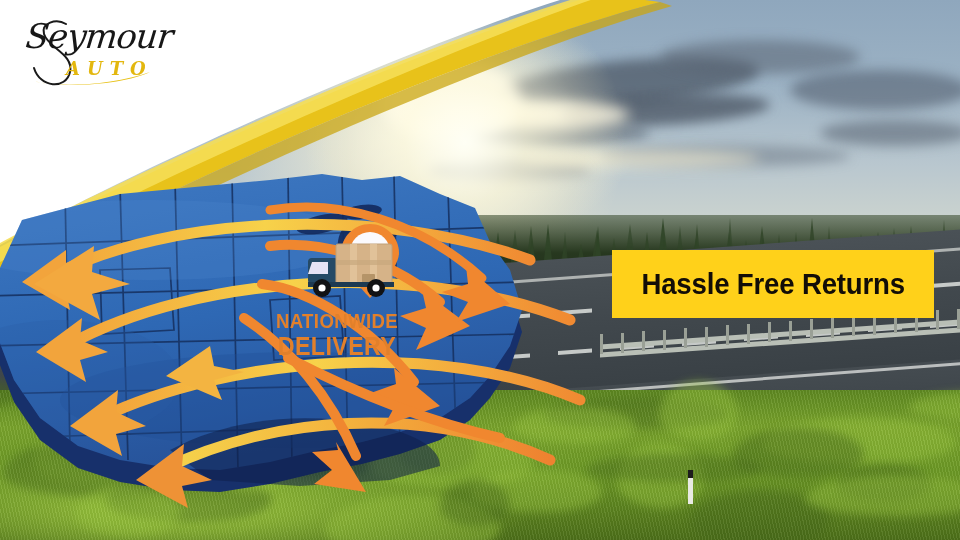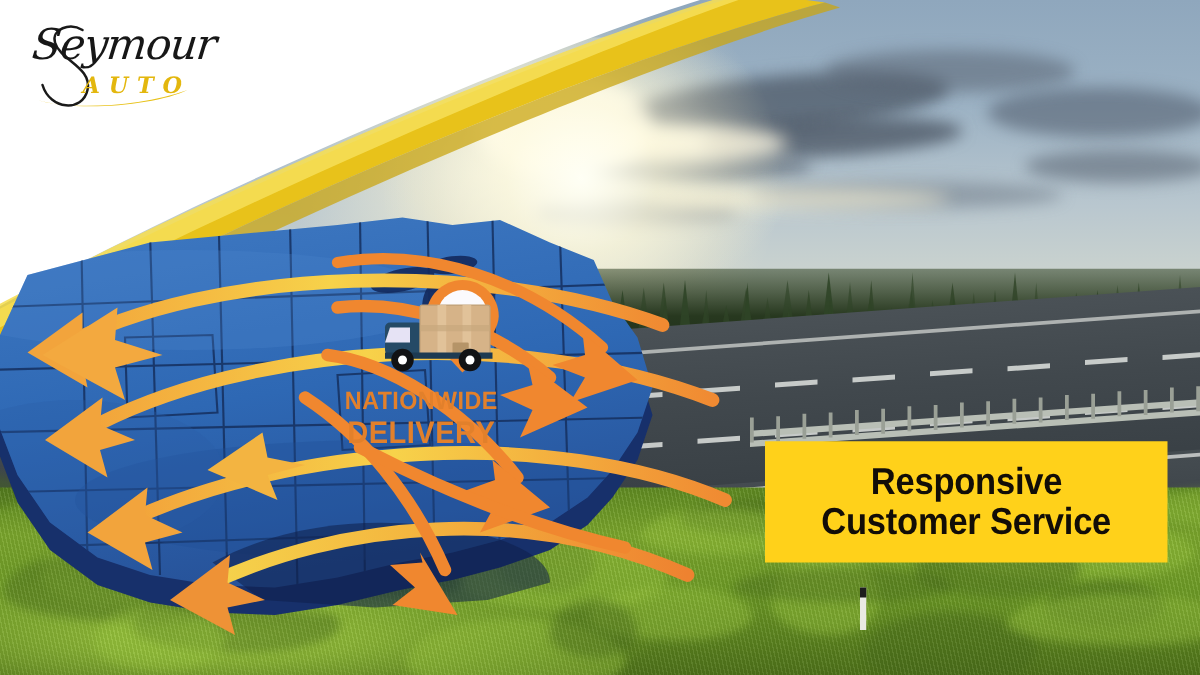--- a/index.html
+++ b/index.html
@@ -492,25 +492,24 @@
           <circle cx="60" cy="66" r="3.6" fill="#fff"></circle>
         <circle cx="114" cy="66" r="9" fill="#111214"></circle>
           <circle cx="114" cy="66" r="3.6" fill="#fff"></circle>
       </g>
     </svg>
     <div class="caption1">NATIONWIDE</div>
     <div class="caption2">DELIVERY</div>
   </div>
 
 
-
-  <div class="panel" id="panel3">
-    <div class="line">Responsive</div>
-    <div class="line">Customer Service</div>
+  <div class="panel" id="panel2">
+    <div class="line">Hassle Free Returns</div>
   </div>
+
 
   <div class="logo">
     <svg width="180" height="80" viewBox="0 0 180 80" style="position:absolute;left:0;top:0">
       <path d="M8,66 C30,74 90,72 128,58 C104,70 40,76 8,66 Z" fill="#E8C21A"></path>
       <path d="M12,54 C18,74 44,76 48,58 C52,40 26,34 22,20 C19,9 34,4 44,10" stroke="#1a1a1a" stroke-width="2" fill="none" stroke-linecap="round"></path>
     </svg>
     <div class="script">Seymour</div>
     <div class="auto">AUTO</div>
   </div>
 

